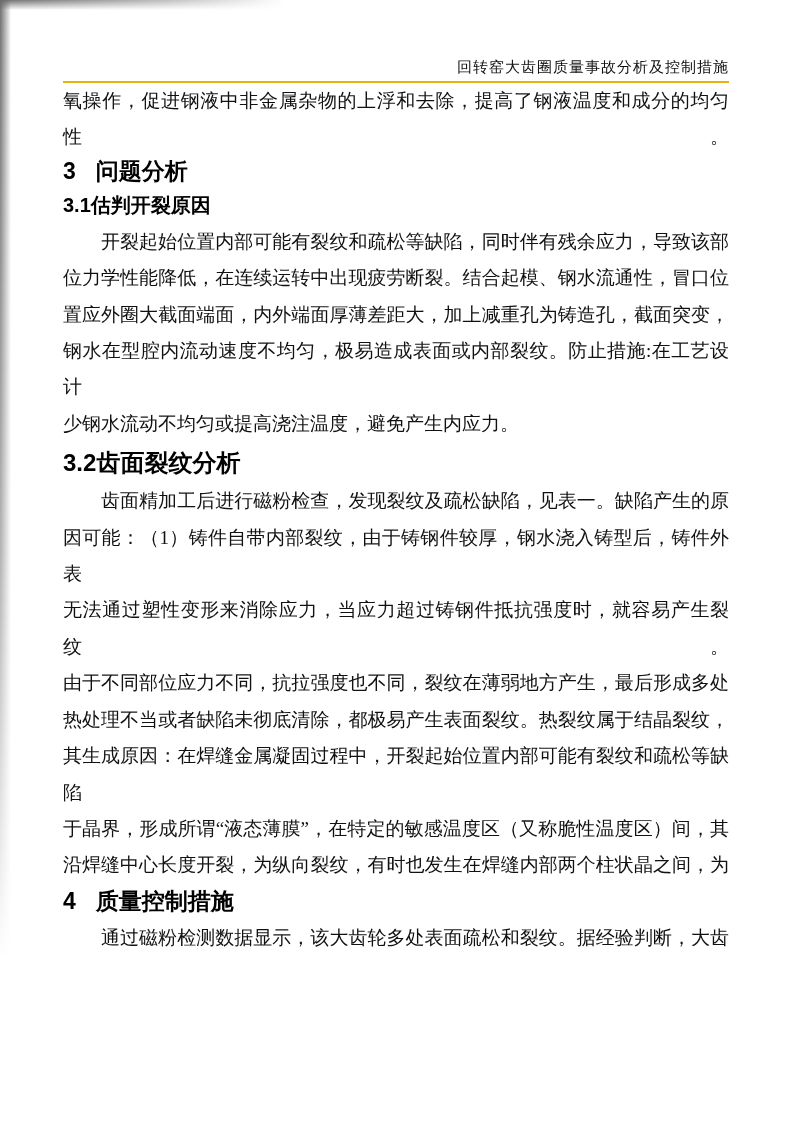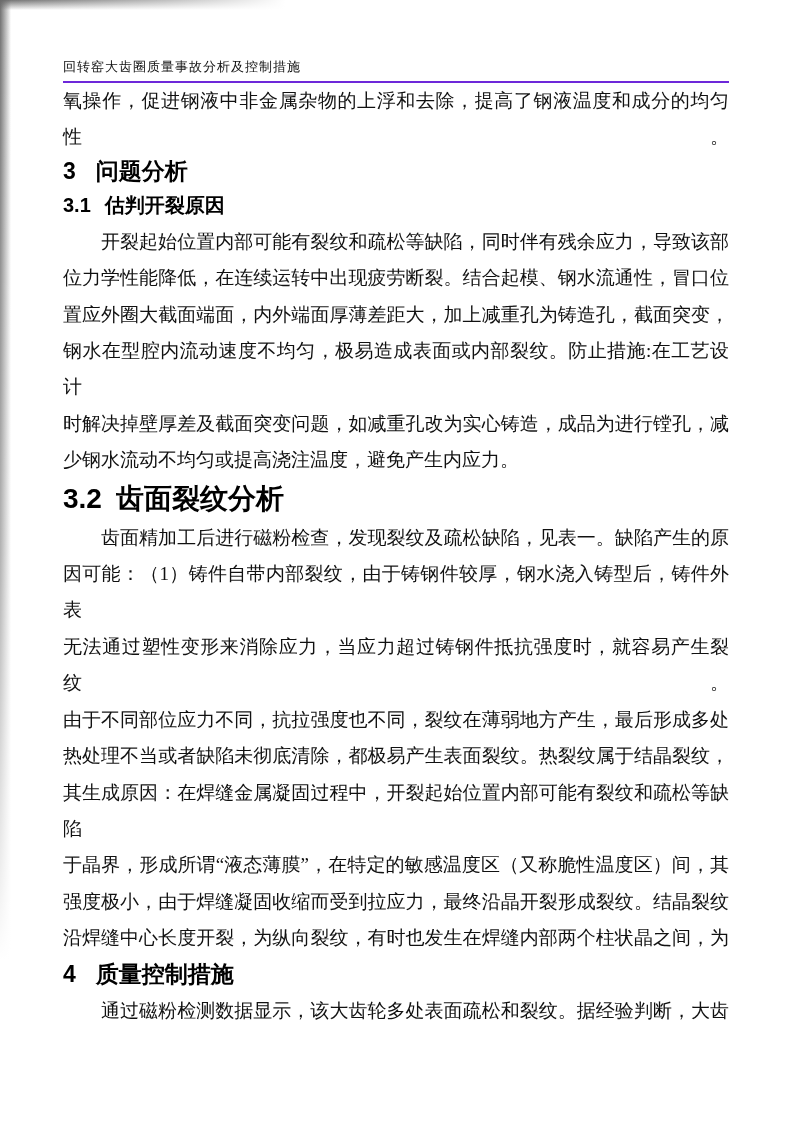--- a/index.html
+++ b/index.html
@@ -27,43 +27,43 @@
   .edge-left::after {
     content:""; position:absolute; inset:0;
     background:linear-gradient(to bottom, rgba(255,255,255,0) 0%, rgba(255,255,255,0.45) 55%, #ffffff 96%);
   }
 
   .content {
     position:absolute; left:63px; top:55px; width:666px;
   }
   .running-title {
     height:26px; line-height:24px;
-    text-align:left;
-    font-size:13px; letter-spacing:1px;
-    border-bottom:2px solid #6d28d9;
+    text-align:right;
+    font-size:15px; letter-spacing:1px;
+    border-bottom:2px solid #eab308;
   }
   .bline {
     font-size:19px; line-height:36.4px;
     text-align:justify;
     white-space:nowrap;
   }
   .bline.j { white-space:normal; text-align-last:justify; }
   .bline.ind { text-indent:38px; }
 
   .heading {
     display:flex; align-items:center;
     font-family:"Liberation Sans","DejaVu Sans",sans-serif;
     font-weight:bold; color:#000;
   }
   .h-s3  { height:31px; font-size:23px; }
   .h-s31 { height:37px; font-size:20px; }
-  .h-s32 { height:41px; font-size:28px; }
+  .h-s32 { height:41px; font-size:24px; }
   .h-s4  { height:36px; font-size:23px; }
   .h-s3 .hnum,  .h-s4 .hnum  { margin-right:20px; }
-  .h-s31 .hnum, .h-s32 .hnum { margin-right:14px; }
+  .h-s31 .hnum, .h-s32 .hnum { }
 </style>
 </head>
 <body>
 
 <div class="page">
   <div class="edge-top"></div>
   <div class="edge-left"></div>
 
   <div class="content">
 
@@ -79,38 +79,36 @@
     <div class="heading h-s31">
       <span class="hnum">3.1</span>
       <span>估判开裂原因</span>
     </div>
 
     <div>
       <div class="bline j ind">开裂起始位置内部可能有裂纹和疏松等缺陷，同时伴有残余应力，导致该部</div>
       <div class="bline j">位力学性能降低，在连续运转中出现疲劳断裂。结合起模、钢水流通性，冒口位</div>
       <div class="bline j">置应外圈大截面端面，内外端面厚薄差距大，加上减重孔为铸造孔，截面突变，</div>
       <div class="bline j">钢水在型腔内流动速度不均匀，极易造成表面或内部裂纹。防止措施:在工艺设计</div>
-      <div class="bline j">时解决掉壁厚差及截面突变问题，如减重孔改为实心铸造，成品为进行镗孔，减</div>
       <div class="bline">少钢水流动不均匀或提高浇注温度，避免产生内应力。</div>
     </div>
 
     <div class="heading h-s32">
       <span class="hnum">3.2</span>
       <span>齿面裂纹分析</span>
     </div>
 
     <div>
       <div class="bline j ind">齿面精加工后进行磁粉检查，发现裂纹及疏松缺陷，见表一。缺陷产生的原</div>
       <div class="bline j">因可能：（1）铸件自带内部裂纹，由于铸钢件较厚，钢水浇入铸型后，铸件外表</div>
       <div class="bline j">无法通过塑性变形来消除应力，当应力超过铸钢件抵抗强度时，就容易产生裂纹。</div>
       <div class="bline j">由于不同部位应力不同，抗拉强度也不同，裂纹在薄弱地方产生，最后形成多处</div>
       <div class="bline j">热处理不当或者缺陷未彻底清除，都极易产生表面裂纹。热裂纹属于结晶裂纹，</div>
       <div class="bline j">其生成原因：在焊缝金属凝固过程中，开裂起始位置内部可能有裂纹和疏松等缺陷</div>
       <div class="bline j">于晶界，形成所谓“液态薄膜”，在特定的敏感温度区（又称脆性温度区）间，其</div>
-      <div class="bline j">强度极小，由于焊缝凝固收缩而受到拉应力，最终沿晶开裂形成裂纹。结晶裂纹</div>
       <div class="bline j">沿焊缝中心长度开裂，为纵向裂纹，有时也发生在焊缝内部两个柱状晶之间，为</div>
     </div>
 
     <div class="heading h-s4">
       <span class="hnum">4</span>
       <span>质量控制措施</span>
     </div>
 
     <div>
       <div class="bline j ind">通过磁粉检测数据显示，该大齿轮多处表面疏松和裂纹。据经验判断，大齿</div>

